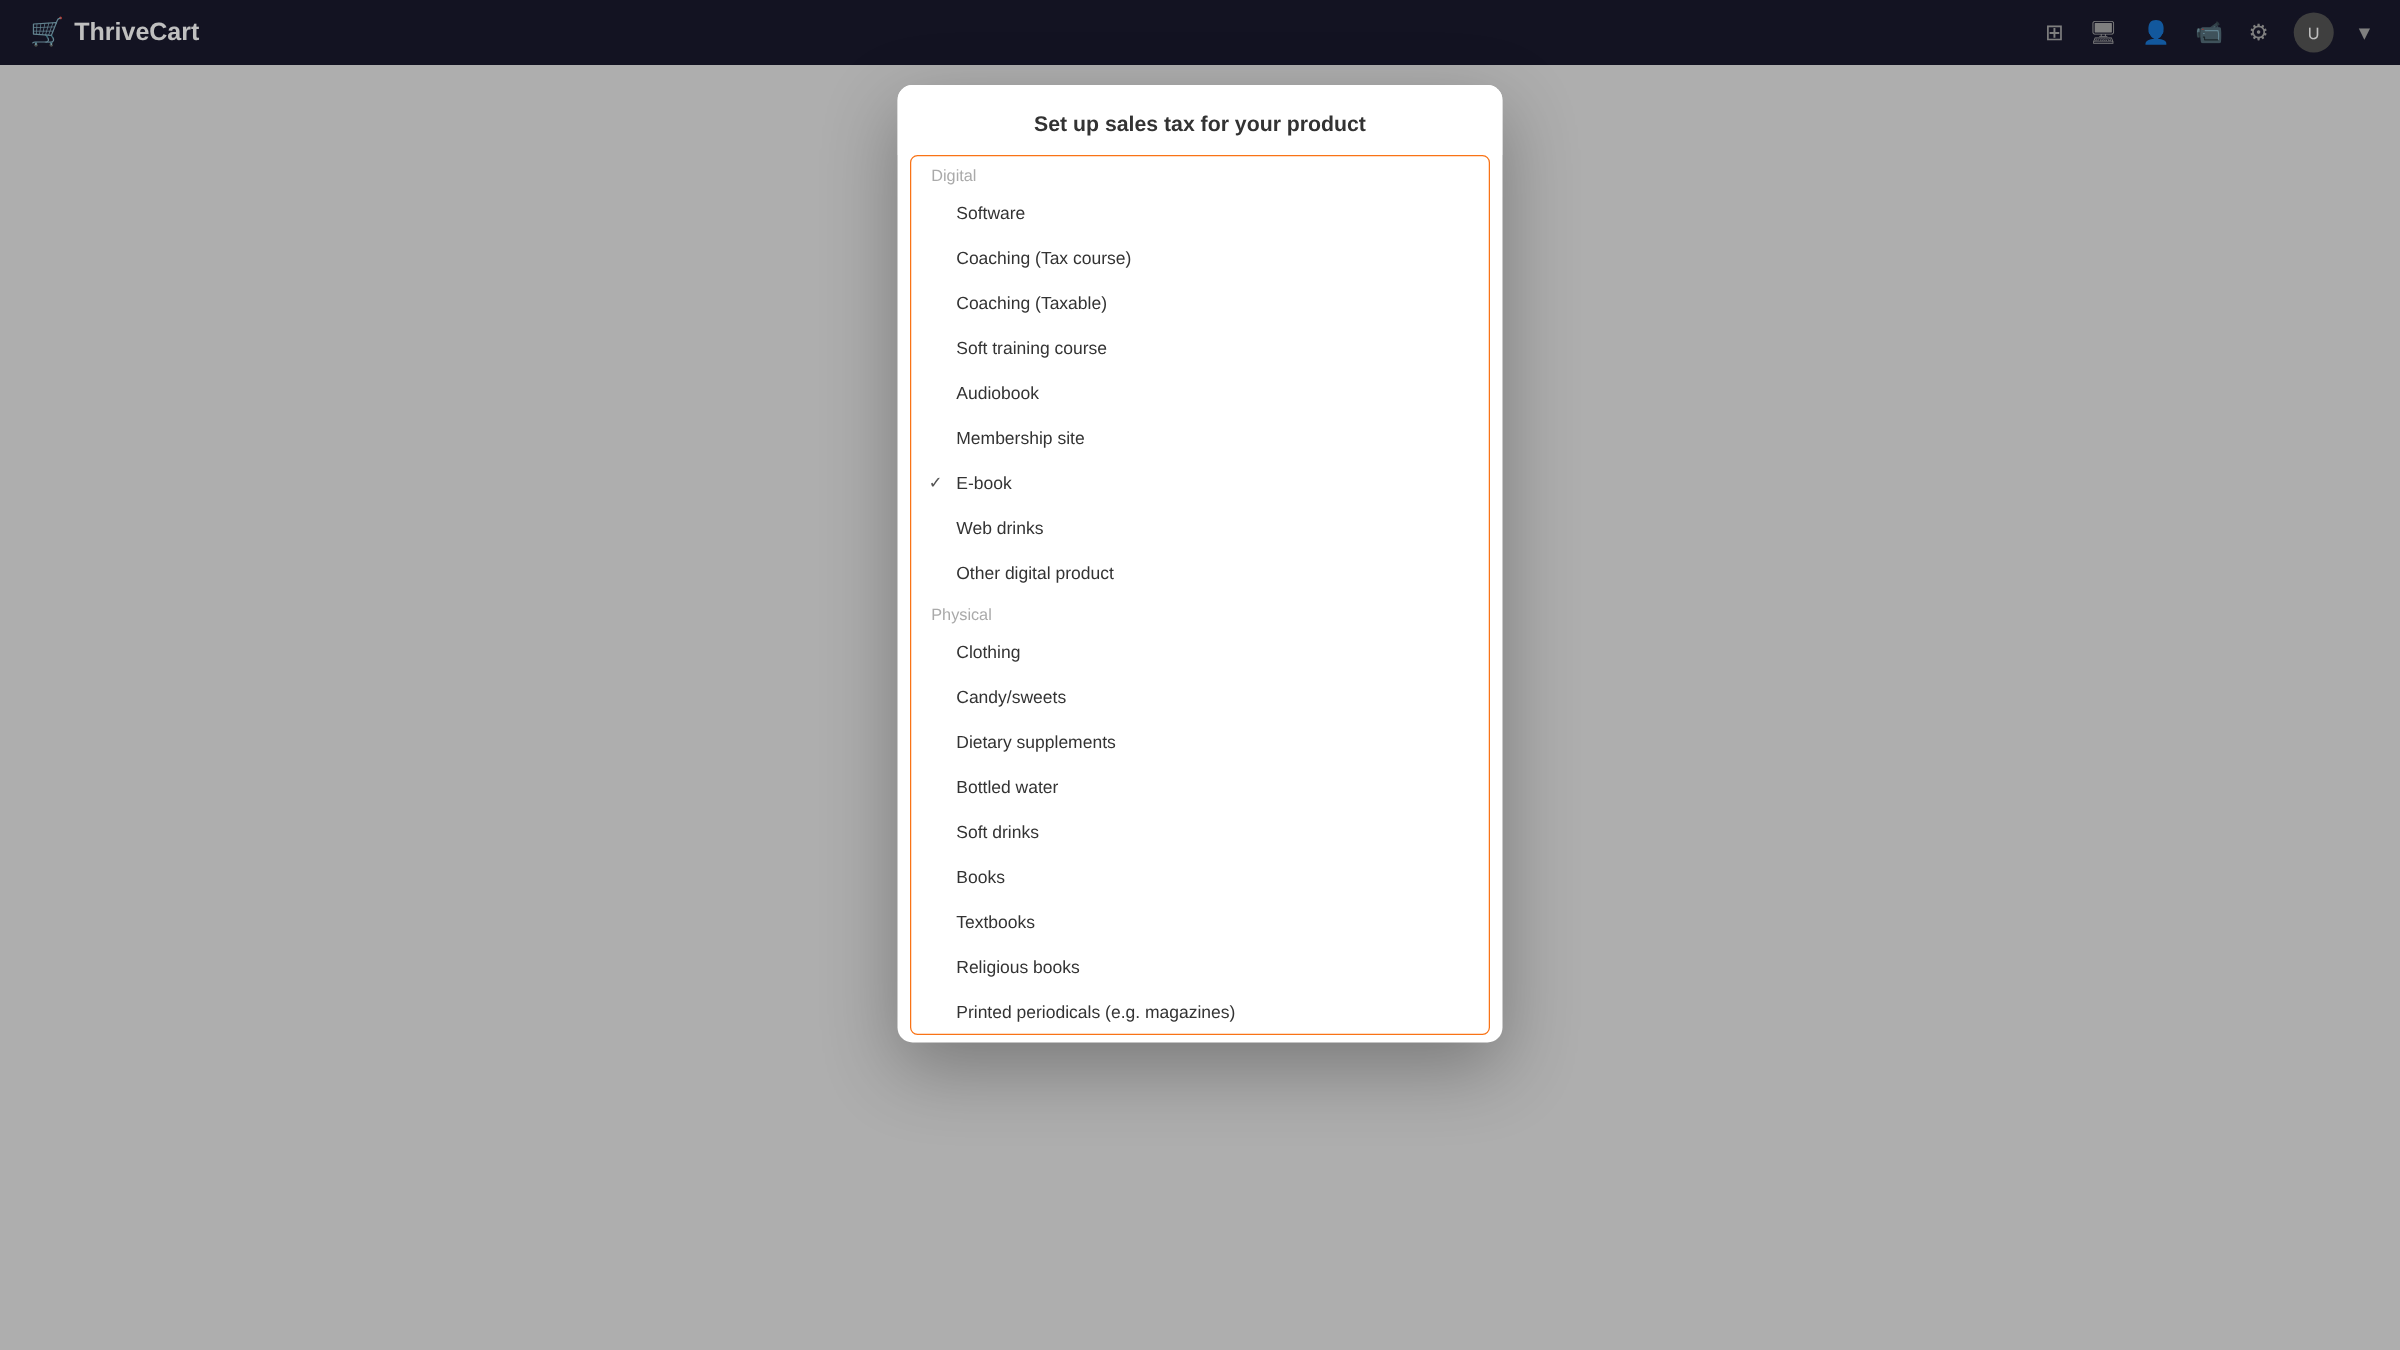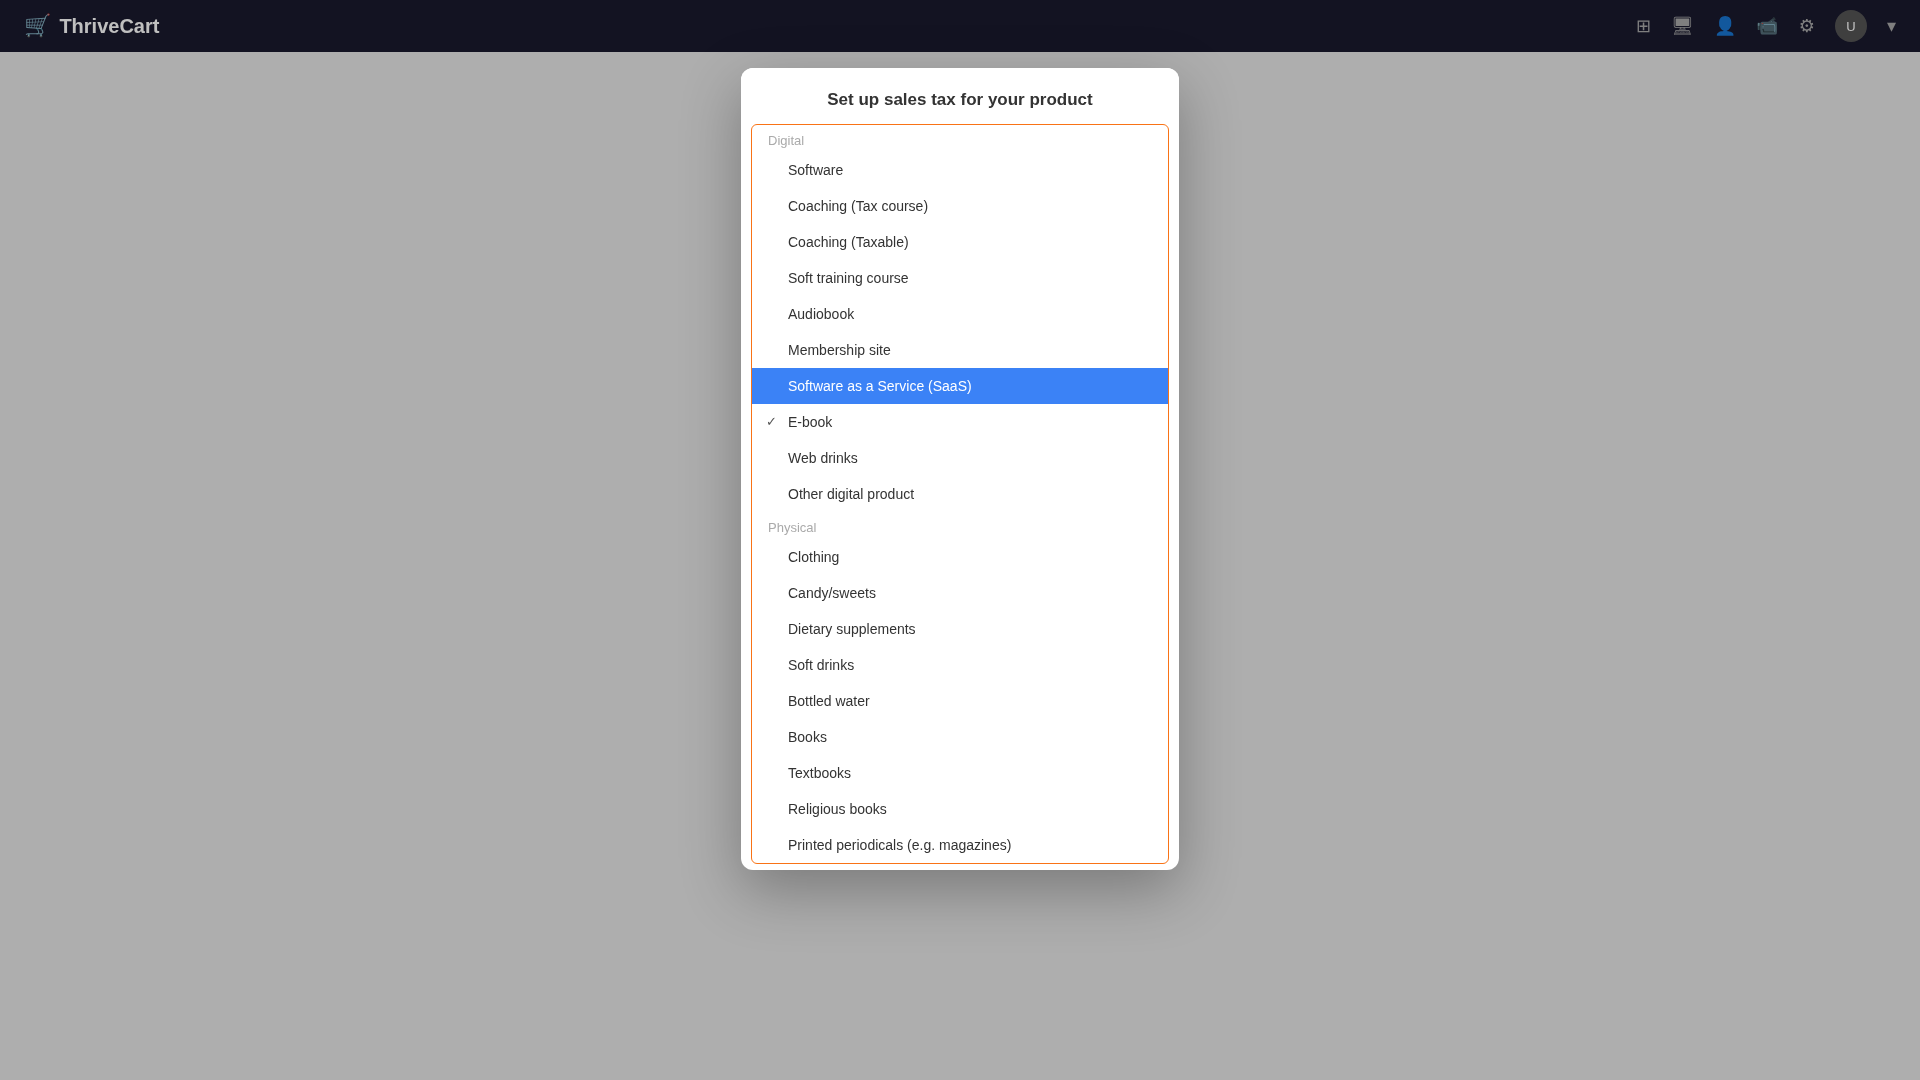--- a/index.html
+++ b/index.html
@@ -74,21 +74,21 @@
       background: rgba(0,0,0,0.25);
       z-index: 20;
     }
 
     
     .modal {
       position: absolute;
       top: 68px;
       left: 50%;
       transform: translateX(-50%);
-      width: 438px;
+      width: 484px;
       background: #fff;
       border-radius: 12px;
       box-shadow: 0 20px 60px rgba(0,0,0,0.3);
       z-index: 30;
       overflow: hidden;
     }
 
     .modal-title {
       text-align: center;
       padding: 22px 20px 14px;
@@ -161,28 +161,27 @@
 <div class="modal">
   <div class="modal-title">Set up sales tax for your product</div>
   <div class="dropdown-list" id="dropdown-list">
   <div class="group-label">Digital</div>
       <div class="dropdown-item">Software</div>
       <div class="dropdown-item">Coaching (Tax course)</div>
       <div class="dropdown-item">Coaching (Taxable)</div>
       <div class="dropdown-item">Soft training course</div>
       <div class="dropdown-item">Audiobook</div>
       <div class="dropdown-item">Membership site</div>
-      <div class="dropdown-item selected">Software as a Service (SaaS)</div>
       <div class="dropdown-item checked">E-book</div>
       <div class="dropdown-item">Web drinks</div>
       <div class="dropdown-item">Other digital product</div>
       <div class="group-label">Physical</div>
       <div class="dropdown-item">Clothing</div>
       <div class="dropdown-item">Candy/sweets</div>
       <div class="dropdown-item">Dietary supplements</div>
+      <div class="dropdown-item">Bottled water</div>
       <div class="dropdown-item">Soft drinks</div>
-      <div class="dropdown-item">Bottled water</div>
       <div class="dropdown-item">Books</div>
       <div class="dropdown-item">Textbooks</div>
       <div class="dropdown-item">Religious books</div>
       <div class="dropdown-item">Printed periodicals (e.g. magazines)</div>
     </div>
 </div>
 
 </body></html>

